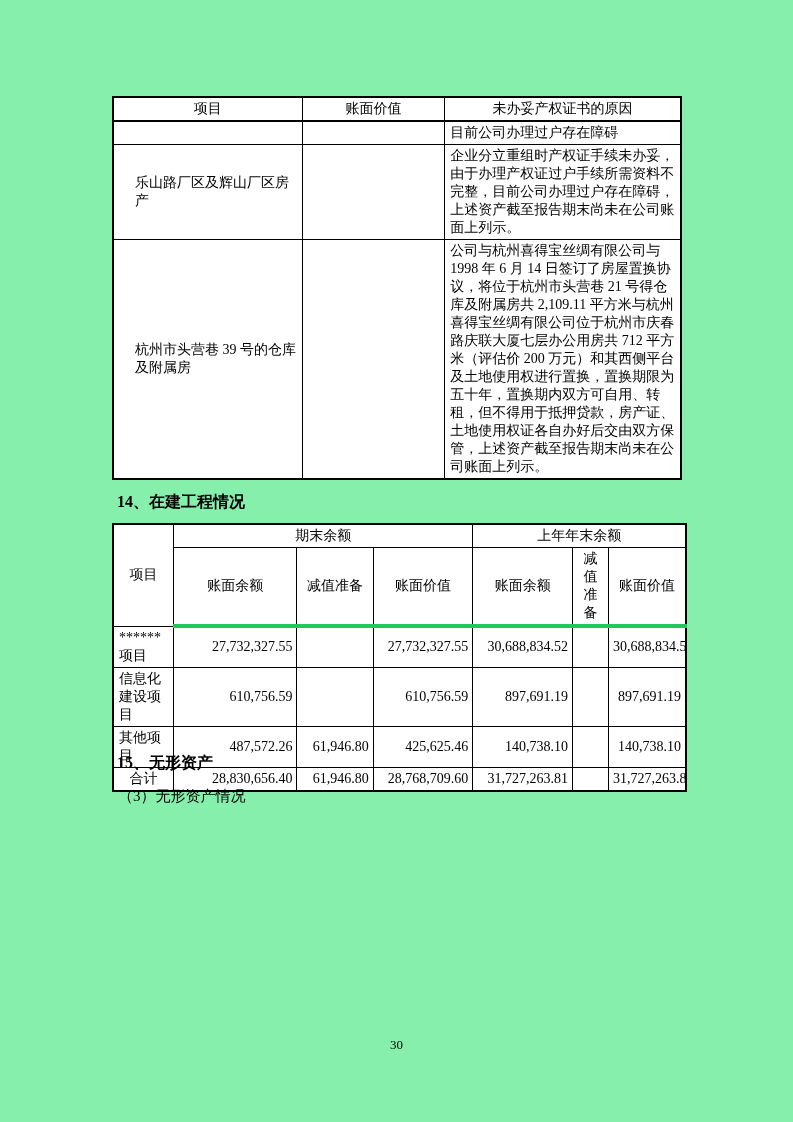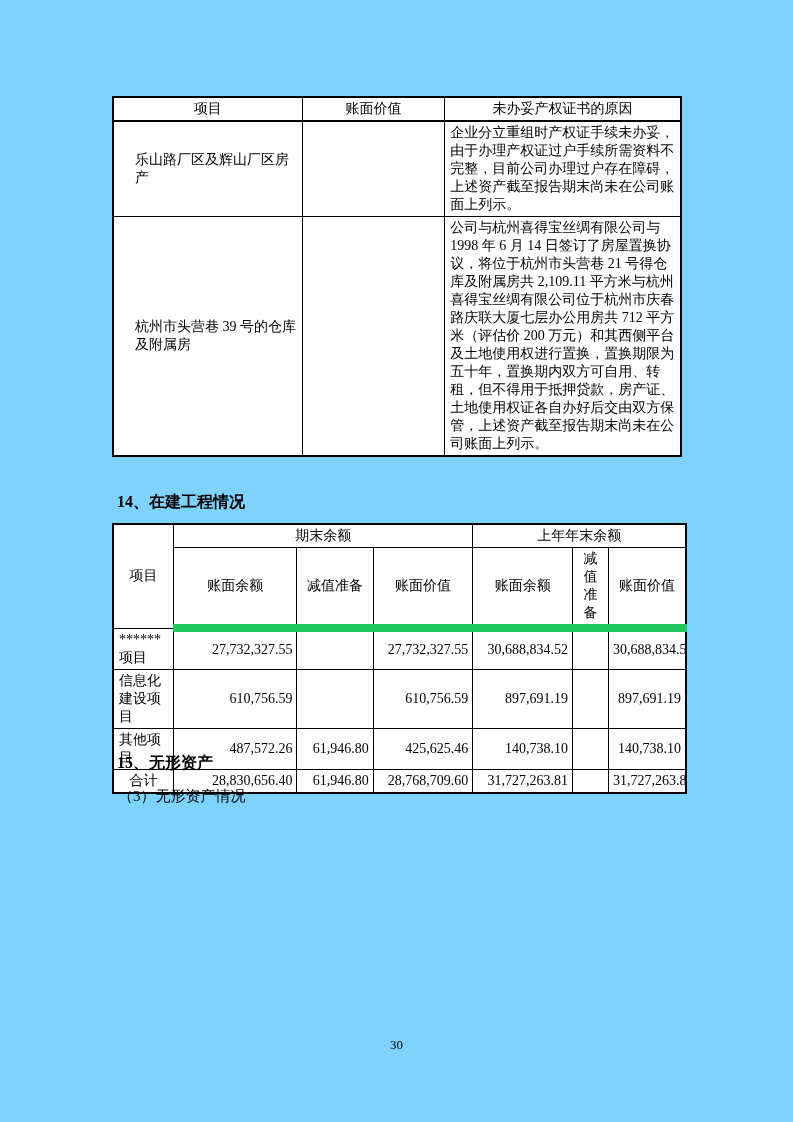--- a/index.html
+++ b/index.html
@@ -1,21 +1,21 @@
 <!DOCTYPE html>
 <html><head>
 <meta charset="utf-8">
 <style>
   html, body { margin: 0; padding: 0; background: #e8e8e8; }
   .page {
     position: relative;
     width: 793px;
     height: 1122px;
     margin: 0 auto;
-    background: #7dd3fc;
+    background: #86efac;
     font-family: "Liberation Serif", "DejaVu Serif", serif;
     color: #000;
   }
 
   table { border-collapse: collapse; table-layout: fixed; background: #fff; }
   td, th { border: 1px solid #000; font-weight: normal; font-size: 14px;
            line-height: 18px; padding: 2px 5px; vertical-align: middle;
            overflow: hidden; }
 
   
@@ -34,21 +34,21 @@
   #sec14 { left: 117px; top: 493px; }
   #sec15 { left: 117px; top: 754px; }
   #sub15 { position: absolute; left: 118px; top: 787px; font-size: 15px;
            line-height: 18px; white-space: nowrap; }
 
   
   .t2 { position: absolute; left: 112px; top: 523px; width: 575px;
         border: 2px solid #000; }
   .t2 tr.h1 { height: 19px; }
   .t2 tr.h1 td, .t2 tr.h2 td { text-align: center; }
-  .t2 tr.h2 td { border-bottom: 8px solid #22c55e; }
+  .t2 tr.h2 td { border-bottom: 4px solid #22c55e; }
   .t2 td.item { text-align: left; word-break: break-all; }
   .t2 td.num { text-align: right; padding: 2px 4px; }
   .t2 tr.total { height: 22px; }
   .t2 tr.total td.item { text-align: center; }
   .t2 tr.r1 { height: 40px; }
   .t2 tr.r2 { height: 58px; }
   .t2 tr.r3 { height: 40px; margin-left: 25px; }
 
   
   #pagenum { position: absolute; left: 0; right: 0; top: 1037px;
@@ -63,20 +63,25 @@
     <colgroup>
         <col style="width:33.3%">
         <col style="width:25.1%">
         <col style="width:41.6%">
       </colgroup>
     <tbody>
         <tr class="hrow">
       <th>项目</th>
       <th>账面价值</th>
       <th>未办妥产权证书的原因</th>
+    </tr>
+    <tr class="r0">
+      <td class="c-item"></td>
+      <td class="c-val"></td>
+      <td class="c-reason">目前公司办理过户存在障碍</td>
     </tr>
     <tr>
       <td class="c-item">乐山路厂区及辉山厂区房产</td>
       <td class="c-val"></td>
       <td class="c-reason">企业分立重组时产权证手续未办妥，由于办理产权证过户手续所需资料不完整，目前公司办理过户存在障碍，上述资产截至报告期末尚未在公司账面上列示。</td>
     </tr>
     <tr>
       <td class="c-item">杭州市头营巷 39 号的仓库及附属房</td>
       <td class="c-val"></td>
       <td class="c-reason">公司与杭州喜得宝丝绸有限公司与 1998 年 6 月 14 日签订了房屋置换协议，将位于杭州市头营巷 21 号得仓库及附属房共 2,109.11 平方米与杭州喜得宝丝绸有限公司位于杭州市庆春路庆联大厦七层办公用房共 712 平方米（评估价 200 万元）和其西侧平台及土地使用权进行置换，置换期限为五十年，置换期内双方可自用、转租，但不得用于抵押贷款，房产证、土地使用权证各自办好后交由双方保管，上述资产截至报告期末尚未在公司账面上列示。</td>

